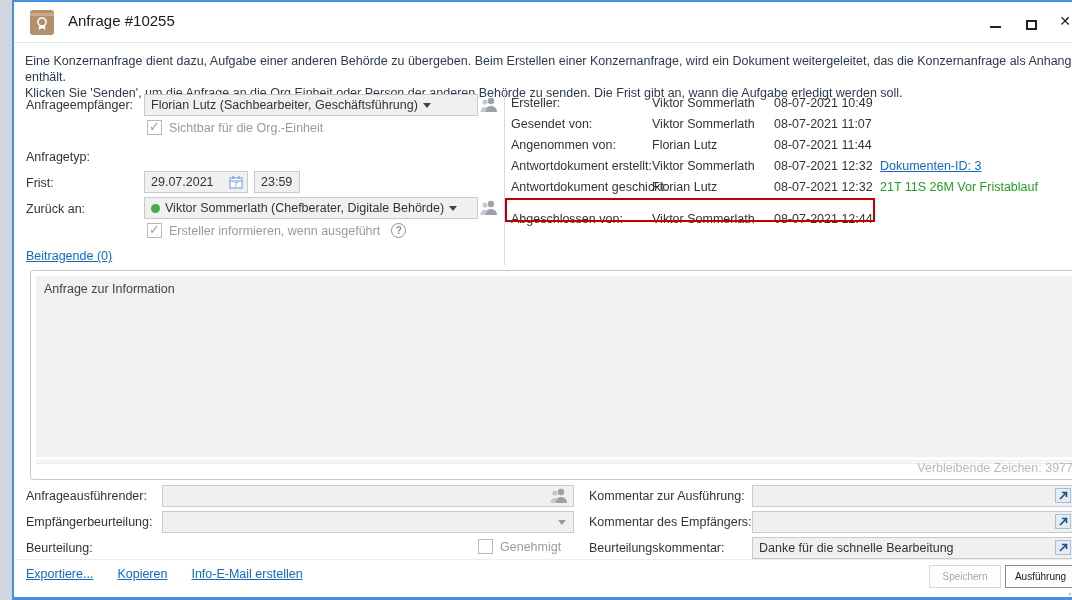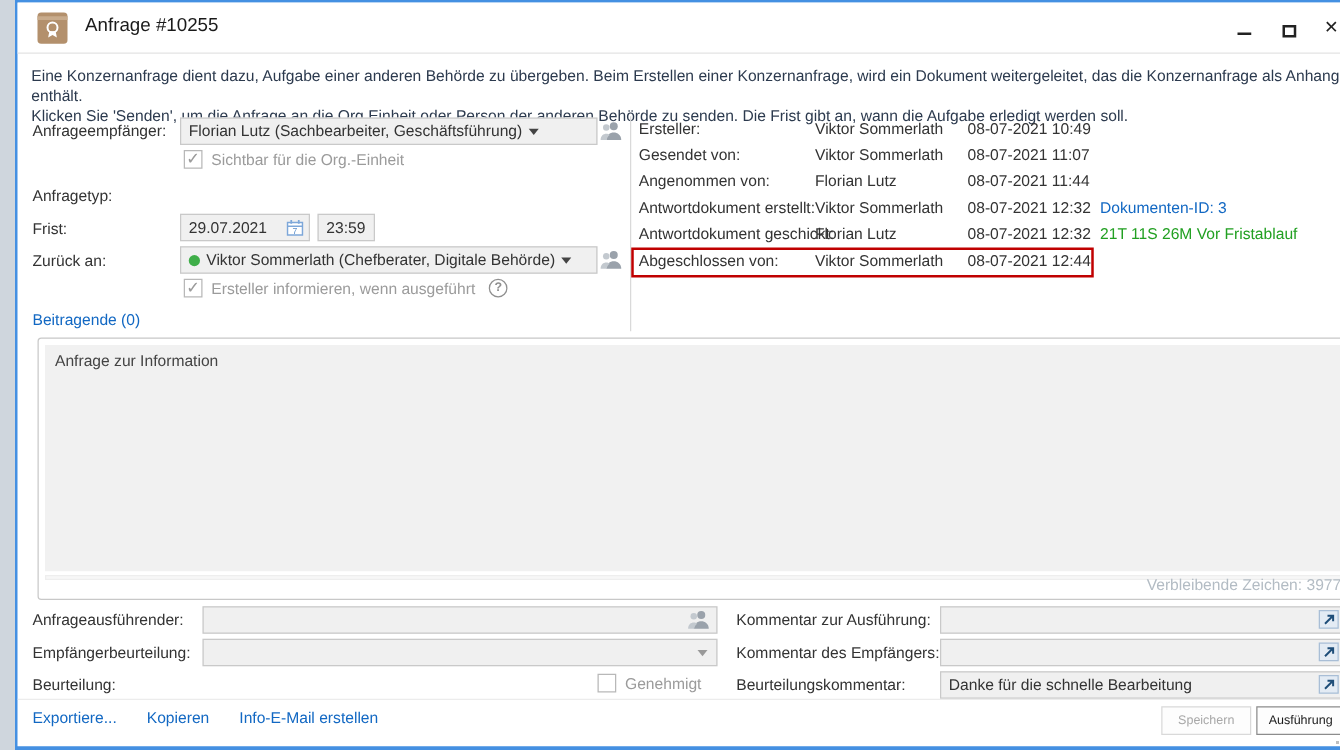--- a/index.html
+++ b/index.html
@@ -41,21 +41,21 @@
     border-left:4px solid transparent; border-right:4px solid transparent; border-top:5px solid #999; }
   .people-icon { position:absolute; width:22px; height:18px; }
   .dot { display:inline-block; width:9px; height:9px; border-radius:50%; background:#3fae49; margin-right:5px; vertical-align:-1px; }
 
   .checkrow { position:absolute; display:flex; align-items:center; gap:7px; color:#9b9b9b; }
   .cb { width:15px; height:15px; background:#fff; border:1px solid #b8b8b8; position:relative; flex:none; }
   .cb.checked::after { content:"✓"; position:absolute; left:1px; top:-2px; font-size:13px; font-weight:bold; color:#9b9b9b; }
   .help-circle { display:inline-flex; align-items:center; justify-content:center; width:15px; height:15px;
     border:1px solid #8f8f8f; border-radius:50%; color:#8f8f8f; font-size:10px; font-weight:bold; margin-left:4px; }
 
-  a.lnk { color:#1268c3; cursor:pointer; }
+  a.lnk { color:#1268c3; text-decoration:underline; cursor:pointer; }
 
   .vdivider { position:absolute; left:490px; top:91px; width:1px; height:172px; background:#d9d9d9; }
 
   
   .hrow { position:absolute; left:497px; display:flex; white-space:nowrap; }
   .hrow .h-label { width:141px; }
   .hrow .h-name  { width:122px; }
   .hrow .h-date  { width:106px; }
   .extra-green { color:#22a022; }
   .highlight-box { position:absolute; left:491px; top:196px; width:370px; height:24px;
@@ -195,21 +195,21 @@
     <span class="h-name">Viktor Sommerlath</span>
     <span class="h-date">08-07-2021 12:32</span>
     <a class="lnk">Dokumenten-ID: 3</a>
   </div>
   <div class="hrow" style="top:178px;">
     <span class="h-label">Antwortdokument geschickt:</span>
     <span class="h-name">Florian Lutz</span>
     <span class="h-date">08-07-2021 12:32</span>
     <span class="extra-green">21T 11S 26M Vor Fristablauf</span>
   </div>
-  <div class="hrow" style="top:200px;align-items:flex-end;">
+  <div class="hrow" style="top:210px;align-items:flex-end;">
     <span class="h-label">Abgeschlossen von:</span>
     <span class="h-name">Viktor Sommerlath</span>
     <span class="h-date">08-07-2021 12:44</span>
   </div>
   <div class="highlight-box"></div>
 
   <div class="msg-outer">
     <div class="msg-inner">
       <span>Anfrage zur Information</span>
     </div>

